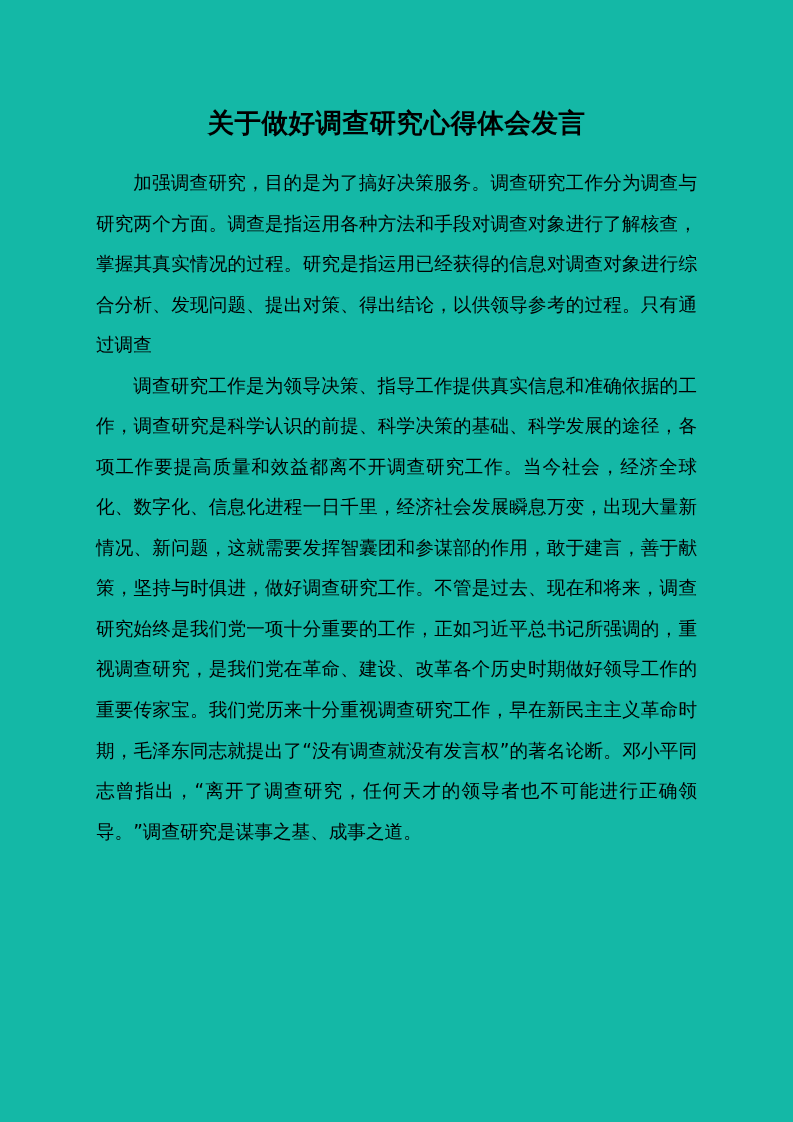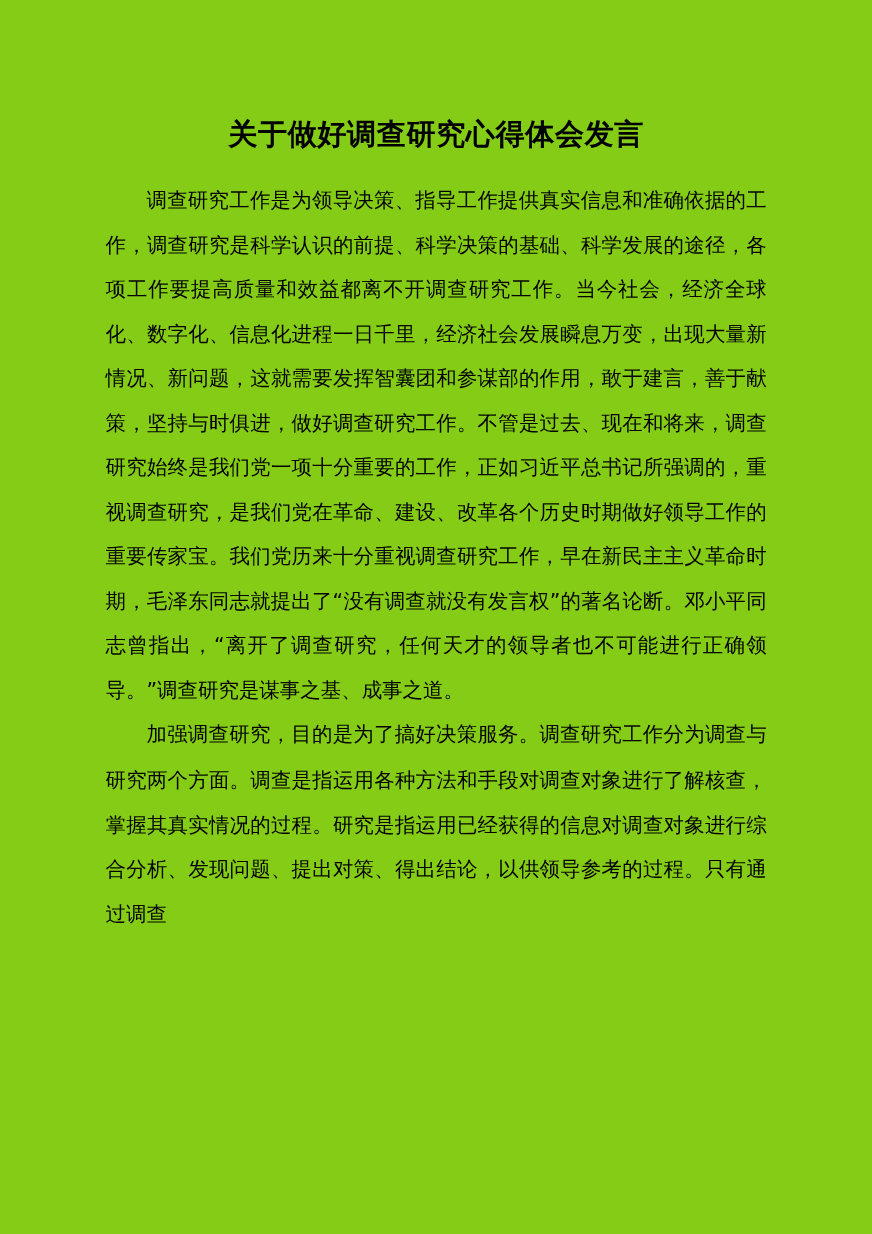--- a/index.html
+++ b/index.html
@@ -13,21 +13,21 @@
     font-family: "Liberation Serif", "DejaVu Serif", serif;
     color: #000000;
     overflow: hidden;
   }
   .page {
     position: relative;
     width: 793px;
     height: 1122px;
     box-sizing: border-box;
     padding: 104px 96px 80px 96px;
-    background: #84cc16;
+    background: #14b8a6;
   }
   .doc-title {
     font-family: "DejaVu Sans", "Liberation Sans", sans-serif;
     font-size: 26.5px;
     font-weight: bold;
     text-align: center;
     letter-spacing: 0.5px;
     line-height: 1.4;
     margin: 0 0 22px 0;
     color: #000000;
@@ -44,16 +44,16 @@
     margin: 0;
     text-indent: 2em;
   }
 </style>
 </head>
 <body>
 
 <div class="page">
   <h1 class="doc-title">关于做好调查研究心得体会发言</h1>
   <div class="doc-body">
+    <p>加强调查研究，目的是为了搞好决策服务。调查研究工作分为调查与研究两个方面。调查是指运用各种方法和手段对调查对象进行了解核查，掌握其真实情况的过程。研究是指运用已经获得的信息对调查对象进行综合分析、发现问题、提出对策、得出结论，以供领导参考的过程。只有通过调查</p>
     <p>调查研究工作是为领导决策、指导工作提供真实信息和准确依据的工作，调查研究是科学认识的前提、科学决策的基础、科学发展的途径，各项工作要提高质量和效益都离不开调查研究工作。当今社会，经济全球化、数字化、信息化进程一日千里，经济社会发展瞬息万变，出现大量新情况、新问题，这就需要发挥智囊团和参谋部的作用，敢于建言，善于献策，坚持与时俱进，做好调查研究工作。不管是过去、现在和将来，调查研究始终是我们党一项十分重要的工作，正如习近平总书记所强调的，重视调查研究，是我们党在革命、建设、改革各个历史时期做好领导工作的重要传家宝。我们党历来十分重视调查研究工作，早在新民主主义革命时期，毛泽东同志就提出了“没有调查就没有发言权”的著名论断。邓小平同志曾指出，“离开了调查研究，任何天才的领导者也不可能进行正确领导。”调查研究是谋事之基、成事之道。</p>
-    <p>加强调查研究，目的是为了搞好决策服务。调查研究工作分为调查与研究两个方面。调查是指运用各种方法和手段对调查对象进行了解核查，掌握其真实情况的过程。研究是指运用已经获得的信息对调查对象进行综合分析、发现问题、提出对策、得出结论，以供领导参考的过程。只有通过调查</p>
   </div>
 </div>
 
 </body></html>

